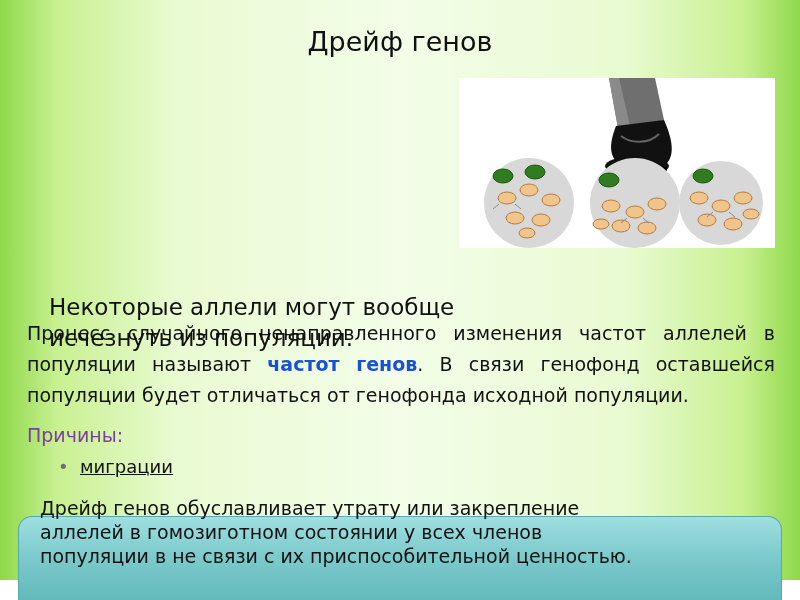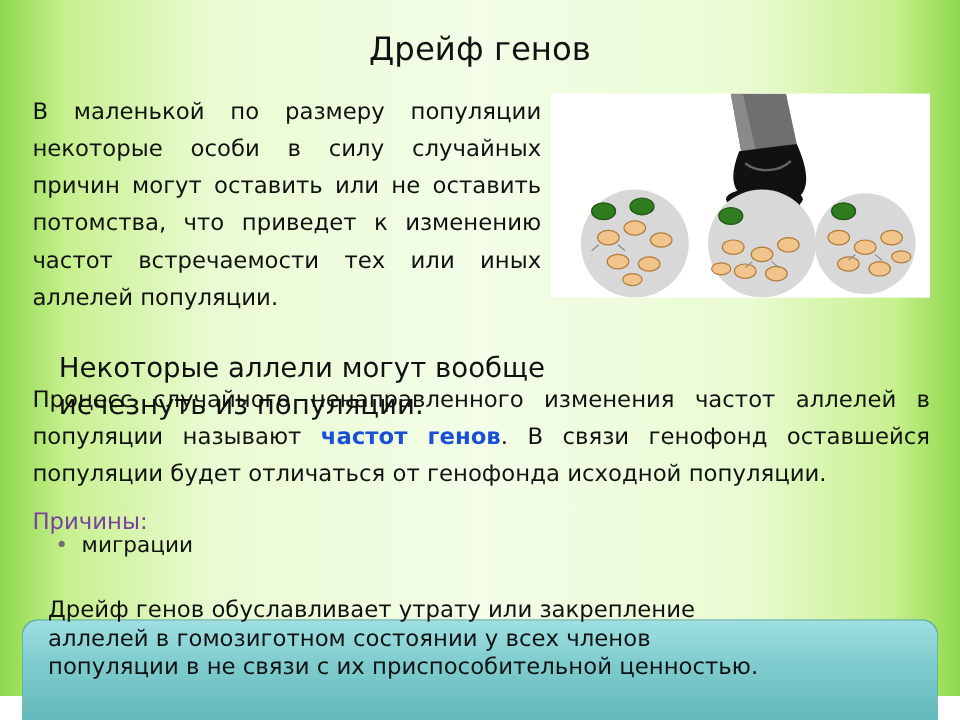--- a/index.html
+++ b/index.html
@@ -85,23 +85,24 @@
     color: #7b3f9d;
   }
   .bullets {
     position: absolute;
     top: 444px;
     left: 40px;
     width: 300px;
     font-size: 18px;
     line-height: 22px;
     color: #111111;
-    margin: 0;
+    margin: 12px;
     padding: 0;
     list-style: none;
+    text-decoration: underline;
   }
   .bullets li {
     position: relative;
     padding-left: 28px;
     margin-bottom: 2px;
   }
   .bullets li::before {
     content: "\2022";
     position: absolute;
     left: 6px;
@@ -133,23 +134,20 @@
   
   .photo svg { display: block; }
 </style>
 </head>
 <body>
 
 <div class="slide">
 
   <div class="title">Дрейф генов</div>
 
-  <div class="col-text">
-    <p>В маленькой по размеру популяции некоторые особи в силу случайных причин могут оставить или не оставить потомства, что приведет к изменению частот встречаемости тех или иных аллелей популяции.</p>
-  </div>
 
   <div class="photo">
     <svg width="316" height="170" viewBox="0 0 316 170" xmlns="http://www.w3.org/2000/svg">
       <rect x="0" y="0" width="316" height="170" fill="#ffffff"></rect>
 
       <path d="M150 0 L196 0 L205 42 L160 56 Z" fill="#6f6f6f"></path>
       <path d="M150 0 L160 0 L172 52 L160 56 Z" fill="#8a8a8a"></path>
 
       <path d="M157 48 C150 66, 150 78, 160 86 C172 96, 196 96, 207 86 C216 78, 214 62, 205 42 Z" fill="#111111"></path>
       <ellipse cx="178" cy="88" rx="32" ry="10" fill="#111111"></ellipse>

